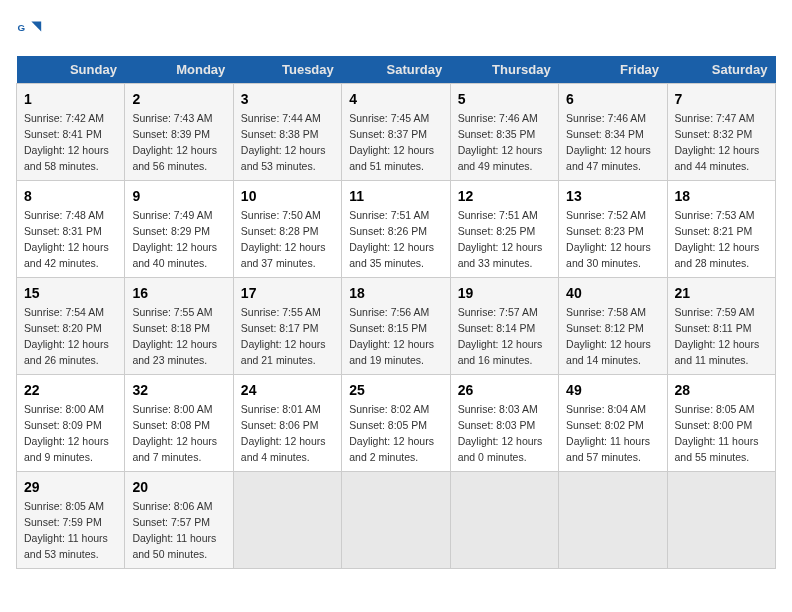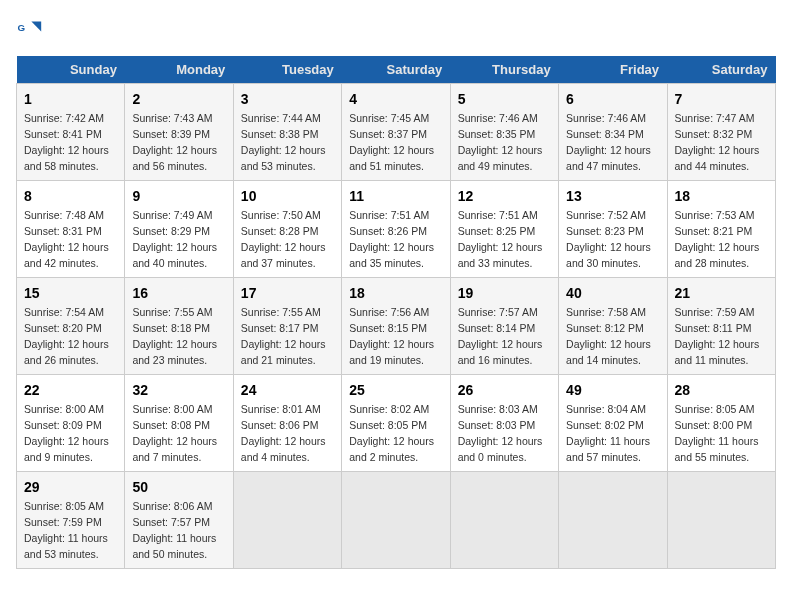--- a/index.html
+++ b/index.html
@@ -239,21 +239,21 @@
         <span class="day-number">28</span>
         <span class="day-info">Sunrise: 8:05 AM<br>Sunset: 8:00 PM<br>Daylight: 11 hours and 55 minutes.</span>
       </td>
       </tr>
       <tr>
         <td>
         <span class="day-number">29</span>
         <span class="day-info">Sunrise: 8:05 AM<br>Sunset: 7:59 PM<br>Daylight: 11 hours and 53 minutes.</span>
       </td>
         <td>
-        <span class="day-number">50</span>
+        <span class="day-number">20</span>
         <span class="day-info">Sunrise: 8:06 AM<br>Sunset: 7:57 PM<br>Daylight: 11 hours and 50 minutes.</span>
       </td>
         <td class="empty-cell"></td>
         <td class="empty-cell"></td>
         <td class="empty-cell"></td>
         <td class="empty-cell"></td>
         <td class="empty-cell"></td>
       </tr>
     </tbody>
 </table>

